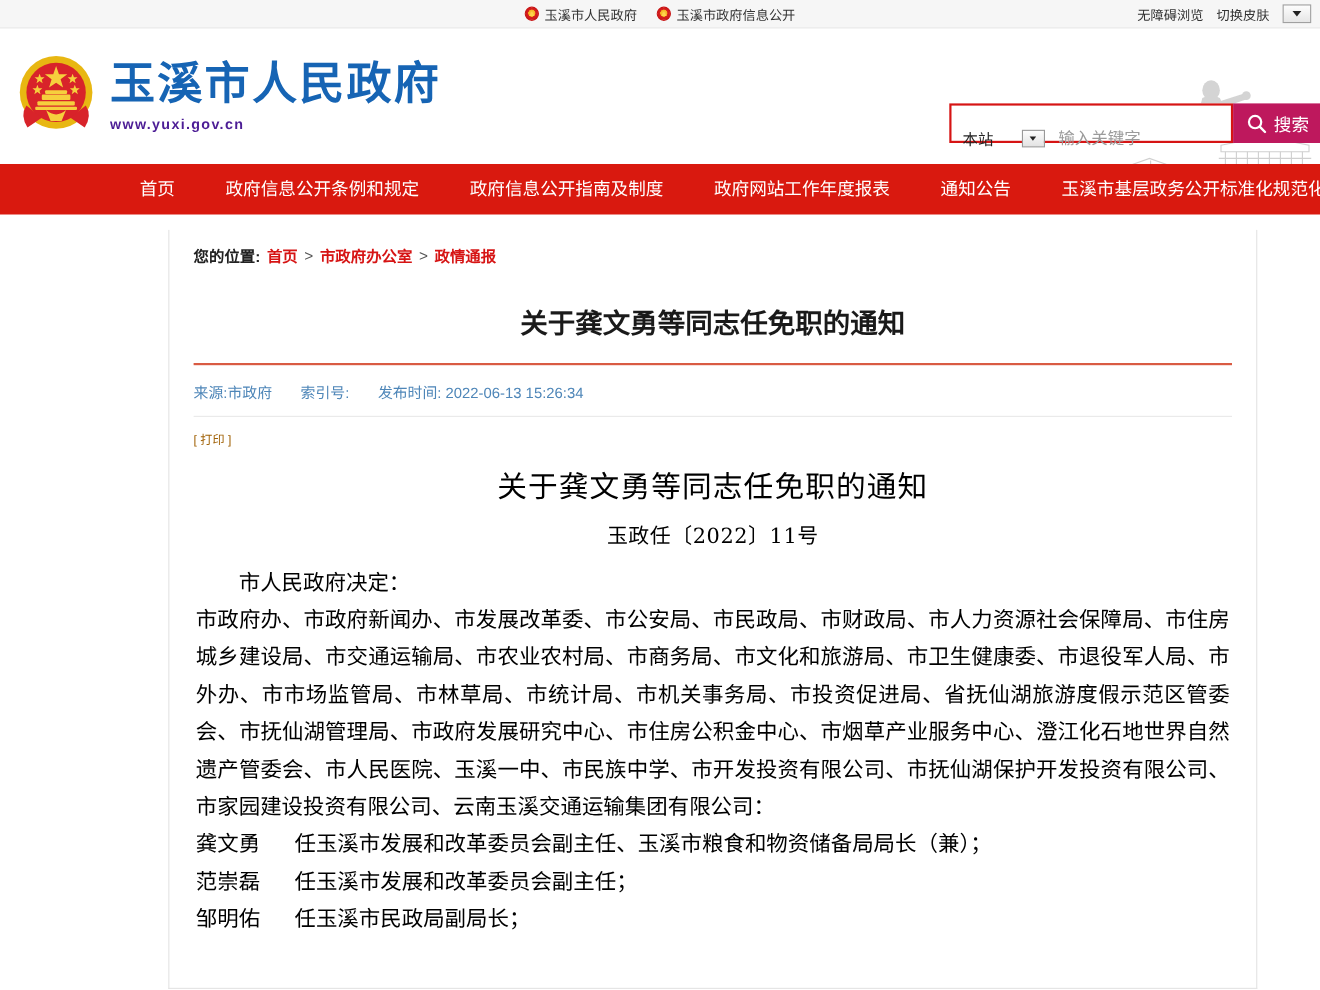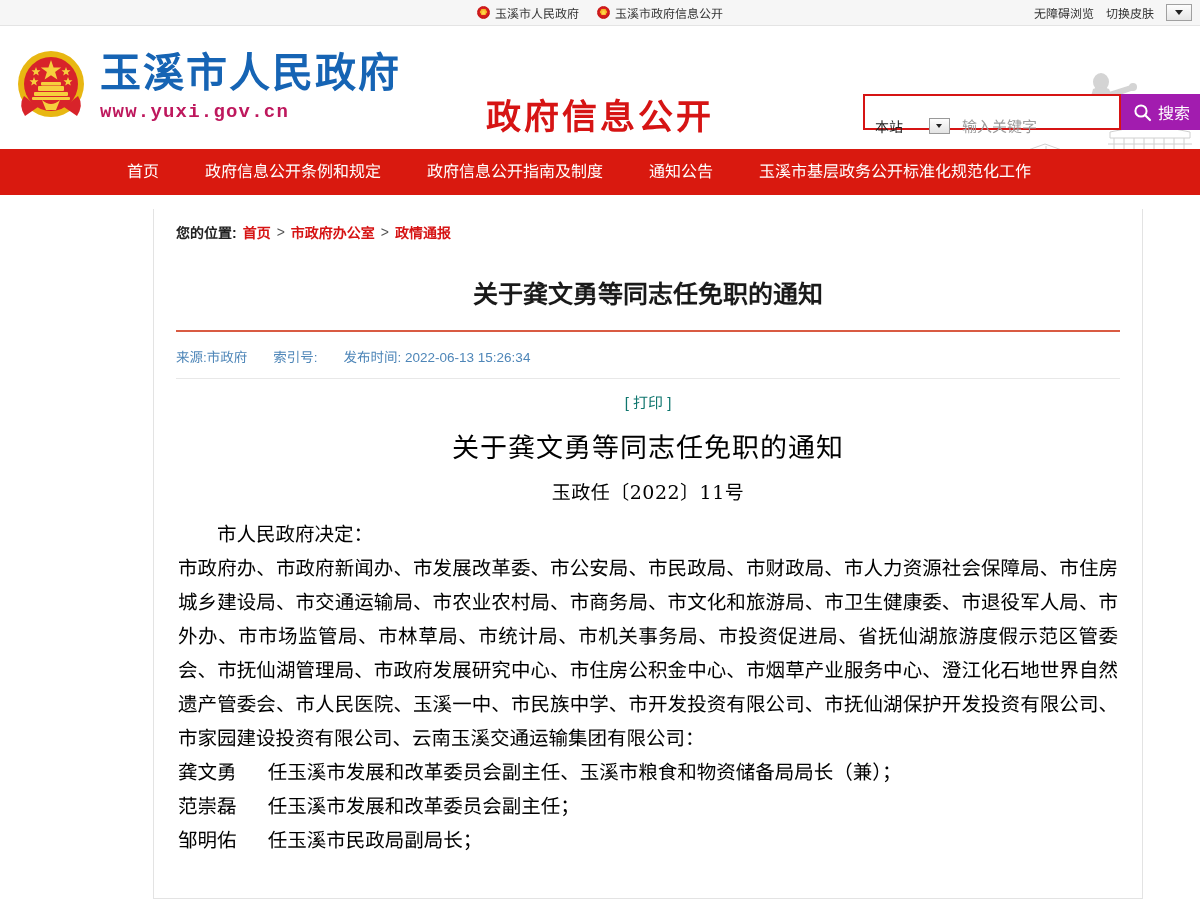--- a/index.html
+++ b/index.html
@@ -108,25 +108,25 @@
   .logo-text { display: flex; flex-direction: column; line-height: 1; }
   .logo-cn {
     font-size: 41px;
     font-weight: bold;
     color: #1664b4;
     letter-spacing: 2px;
     font-family: "DejaVu Sans", "Liberation Sans", sans-serif;
   }
   .logo-url {
     margin-top: 9px;
-    font-size: 19px;
+    font-size: 13px;
     font-weight: bold;
-    color: #be185d;
+    color: #4c1d95;
     letter-spacing: 1.2px;
-    font-family: Liberation Mono, monospace;
+    font-family: Liberation Sans, sans-serif;
   }
   .banner-title {
     position: absolute;
     left: 50%; top: 62px;
     transform: translate(-50%, 0);
     font-size: 35px;
     font-weight: bold;
     color: #d61414;
     letter-spacing: 3px;
     white-space: nowrap;
@@ -179,21 +179,21 @@
     height: 24px;
     font-size: 15px;
     color: #333;
     padding-left: 8px;
     background: transparent;
     font-family: "Liberation Sans", sans-serif;
     margin-top: 28px;
   }
   .search-input::placeholder { color: #9b9b9b; }
   .search-btn {
-    background: #a21caf;
+    background: #be185d;
     color: #fff;
     display: flex;
     align-items: center;
     gap: 6px;
     padding: 0 10px 0 12px;
     font-size: 16px;
     cursor: pointer;
     border: 0;
     height: 36px;
     white-space: nowrap;
@@ -264,24 +264,23 @@
     display: flex;
     justify-content: flex-start;
     align-items: center;
     gap: 26px;
     font-size: 13.5px;
     color: #4e86b8;
     padding: 14px 0 12px 0;
     border-bottom: 1px solid #e8e8e8;
   }
   .art-print {
-    text-align: center;
     padding: 12px 0 6px 0;
-    font-size: 15px;
-    color: #0f766e;
+    font-size: 11px;
+    color: #a16207;
     cursor: pointer;
   }
 
   .doc {
     font-family: "DejaVu Serif", "Liberation Serif", serif;
     color: #000;
     padding: 0 2px;
   }
   .doc-heading {
     text-align: center;
@@ -392,21 +391,20 @@
         <path d="M12 48 q-6 9 1 20 l13 -9 z" fill="#d8232a"></path>
         <path d="M66 48 q6 9 -1 20 l-13 -9 z" fill="#d8232a"></path>
       </svg>
     </div>
     <div class="logo-text">
       <div class="logo-cn">玉溪市人民政府</div>
       <div class="logo-url">www.yuxi.gov.cn</div>
     </div>
   </div>
 
-  <div class="banner-title">政府信息公开</div>
 
   <div class="search-wrap">
     <div class="search-box">
       <div class="search-scope">
         <span>本站</span>
         <span class="scope-btn">
           <span class="caret"></span>
         </span>
       </div>
       <input class="search-input" type="text" placeholder="输入关键字" style="">
@@ -418,20 +416,21 @@
       </svg>
       <span>搜索</span>
     </button>
   </div>
 </div>
 
 <div class="nav">
   <div class="nav-item">首页</div>
   <div class="nav-item">政府信息公开条例和规定</div>
   <div class="nav-item">政府信息公开指南及制度</div>
+  <div class="nav-item">政府网站工作年度报表</div>
   <div class="nav-item">通知公告</div>
   <div class="nav-item">玉溪市基层政务公开标准化规范化工作</div>
 </div>
 
 <div class="content-outer">
   <div class="content">
 
     <div class="breadcrumb">
       <span>您的位置:</span>
       <span class="bc-link">首页</span>

